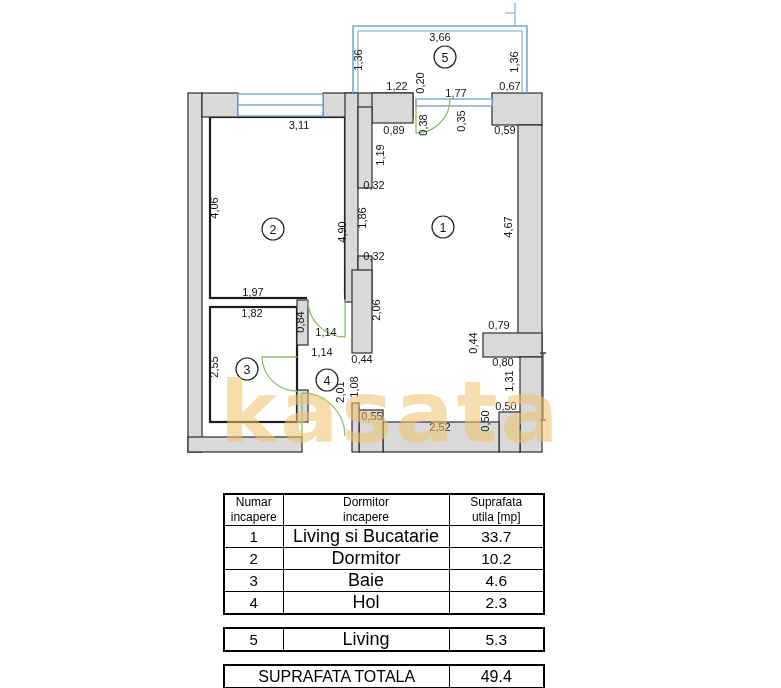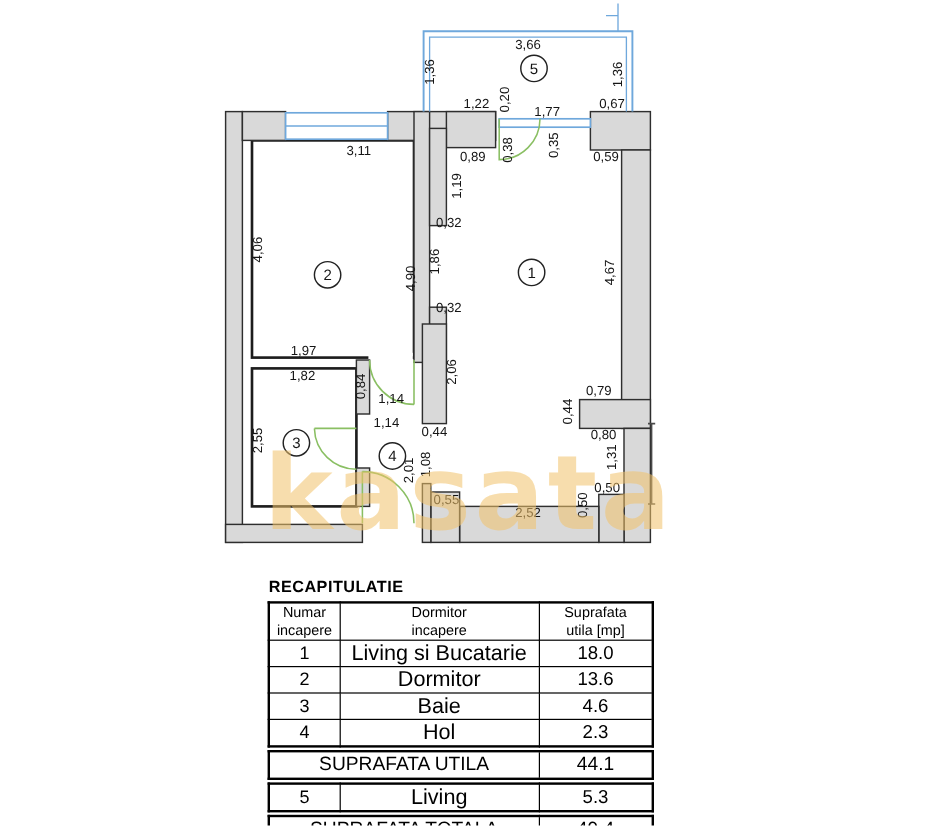--- a/index.html
+++ b/index.html
@@ -21,21 +21,21 @@
   .roomnum{font-size:12.5px;fill:#151515;text-anchor:middle}
   .badge{fill:#ffffff;stroke:#222222;stroke-width:1.2}
   #watermark{
     position:absolute;left:220px;top:350px;width:360px;height:95px;
     font-family:"DejaVu Sans",sans-serif;font-weight:bold;font-size:86px;
     line-height:95px;letter-spacing:3px;color:#f2c36b;opacity:.55;
     pointer-events:none;white-space:nowrap;margin-top:15px;
   }
   #recap{position:absolute;left:223px;top:481px;width:322px;color:#000}
   #recap-title{font-size:13.5px;font-weight:bold;letter-spacing:.4px;margin:0 0 5px 1px}
-  #recap table{border-collapse:collapse;table-layout:fixed;width:320px;margin:0 0 2px 0;border:2px solid #000}
+  #recap table{border-collapse:collapse;table-layout:fixed;width:320px;margin:12px 0 2px 0;border:2px solid #000}
   #recap th,#recap td{border:1px solid #000;text-align:center;vertical-align:middle;padding:0;overflow:hidden}
   #recap th{font-weight:normal;font-size:12px;line-height:1.25;height:30px}
   #recap td{height:21px;line-height:21px}
   td.c-num{font-size:15px}
   td.c-name{font-size:18px}
   td.c-area{font-size:15.5px}
   .sumrow td{height:22px;line-height:22px;font-size:16px}
 </style>
 </head>
 <body>
@@ -137,21 +137,20 @@
       <circle cx="327" cy="380" r="11" class="badge"></circle>
       <text x="327" y="384.5" class="roomnum">4</text>
       <circle cx="445" cy="57" r="11" class="badge"></circle>
       <text x="445" y="61.5" class="roomnum">5</text>
     </g>
 </svg>
 
 <div id="watermark">kasata</div>
 
 <div id="recap">
-  <div id="recap-title">RECAPITULATIE</div>
 
   <table>
     <colgroup>
         <col style="width:59px">
         <col style="width:166px">
         <col style="width:95px">
       </colgroup>
     <thead>
       <tr>
         <th>
@@ -165,52 +164,40 @@
         <th>
           <span>Suprafata</span><br>
           <span>utila [mp]</span>
         </th>
       </tr>
     </thead>
     <tbody id="recap-body">
         <tr>
           <td class="c-num">1</td>
           <td class="c-name">Living si Bucatarie</td>
-          <td class="c-area">18.0</td>
+          <td class="c-area">33.7</td>
         </tr>
         <tr>
           <td class="c-num">2</td>
           <td class="c-name">Dormitor</td>
-          <td class="c-area">13.6</td>
+          <td class="c-area">10.2</td>
         </tr>
         <tr>
           <td class="c-num">3</td>
           <td class="c-name">Baie</td>
           <td class="c-area">4.6</td>
         </tr>
         <tr>
           <td class="c-num">4</td>
           <td class="c-name">Hol</td>
           <td class="c-area">2.3</td>
         </tr>
       </tbody>
   </table>
 
-  <table>
-    <colgroup>
-        <col style="width:225px">
-        <col style="width:95px">
-      </colgroup>
-    <tbody>
-        <tr class="sumrow">
-      <td>SUPRAFATA UTILA</td>
-      <td>44.1</td>
-    </tr>
-  </tbody>
-    </table>
 
   <table>
     <colgroup>
         <col style="width:59px">
         <col style="width:166px">
         <col style="width:95px">
       </colgroup>
     <tbody>
         <tr>
       <td class="c-num">5</td>

